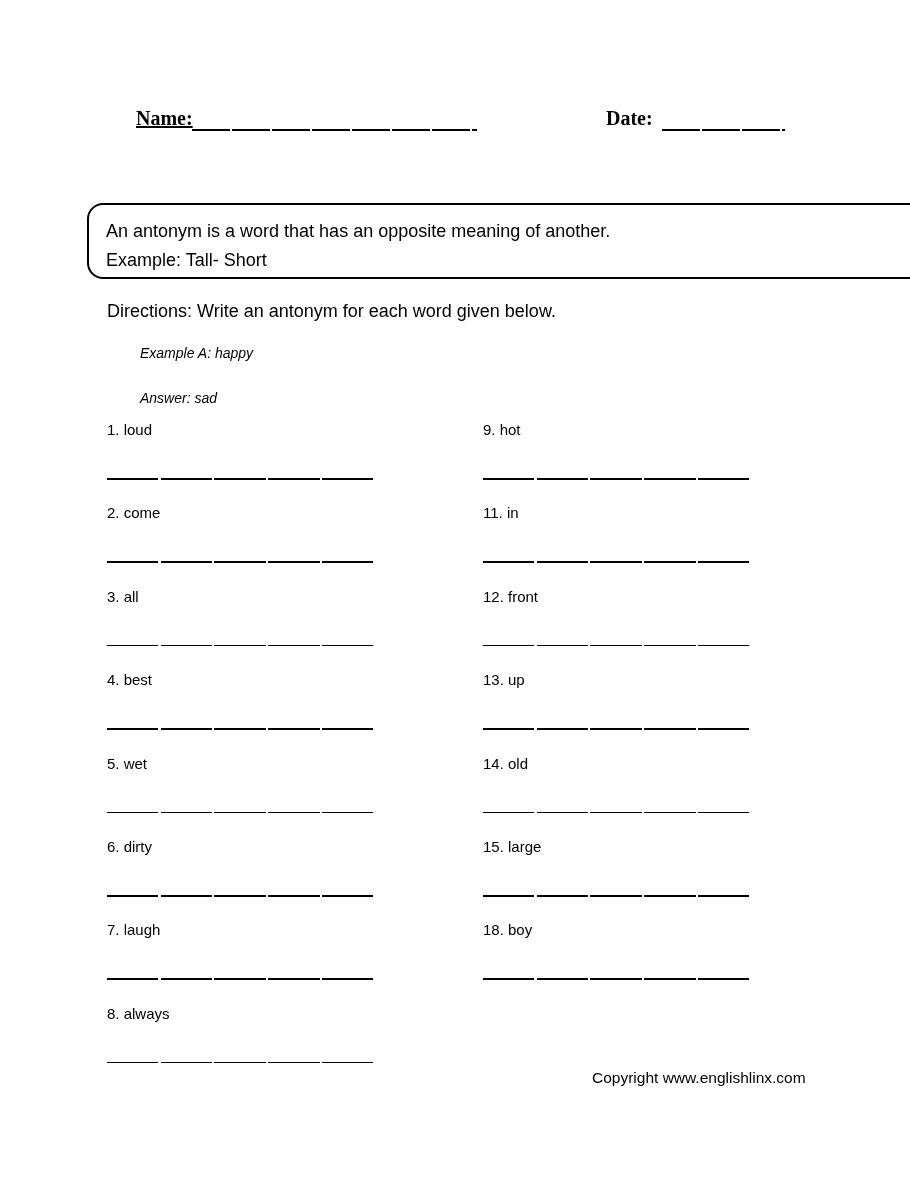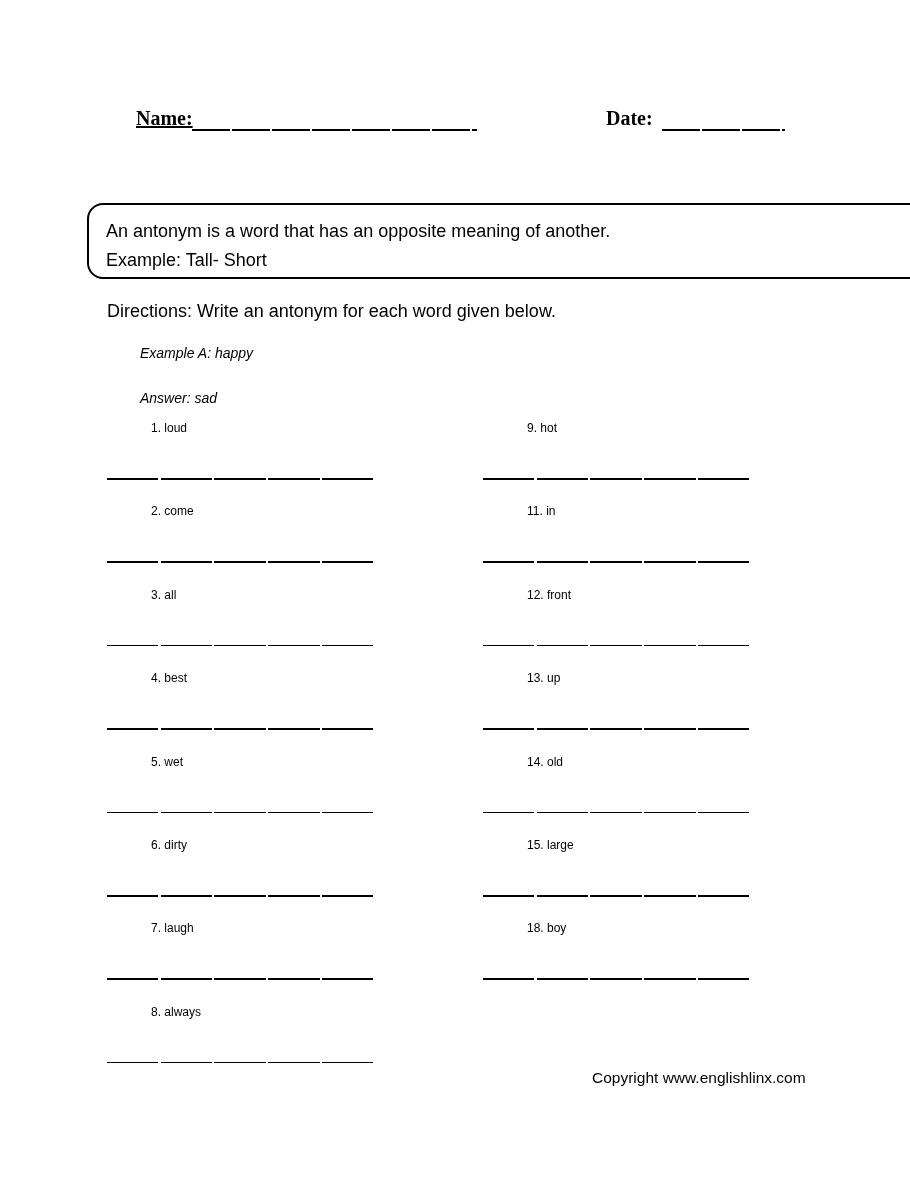--- a/index.html
+++ b/index.html
@@ -89,22 +89,21 @@
   .right-column { left: 483px; text-decoration: underline; }
 
   .word-item {
     position: relative;
     height: 83.4px;
   }
   .word-item .word {
     position: absolute;
     top: 0;
     left: 0;
-    font-size: 12px;
-    margin-left: 44px;
+    font-size: 15px;
   }
   .word-item .answer-blank {
     position: absolute;
     top: 57px;
     left: 0;
     width: 268px;
     height: 1.6px;
     background: repeating-linear-gradient(to right, #000 0 51.5px, transparent 51.5px 53.7px);
   }
 

